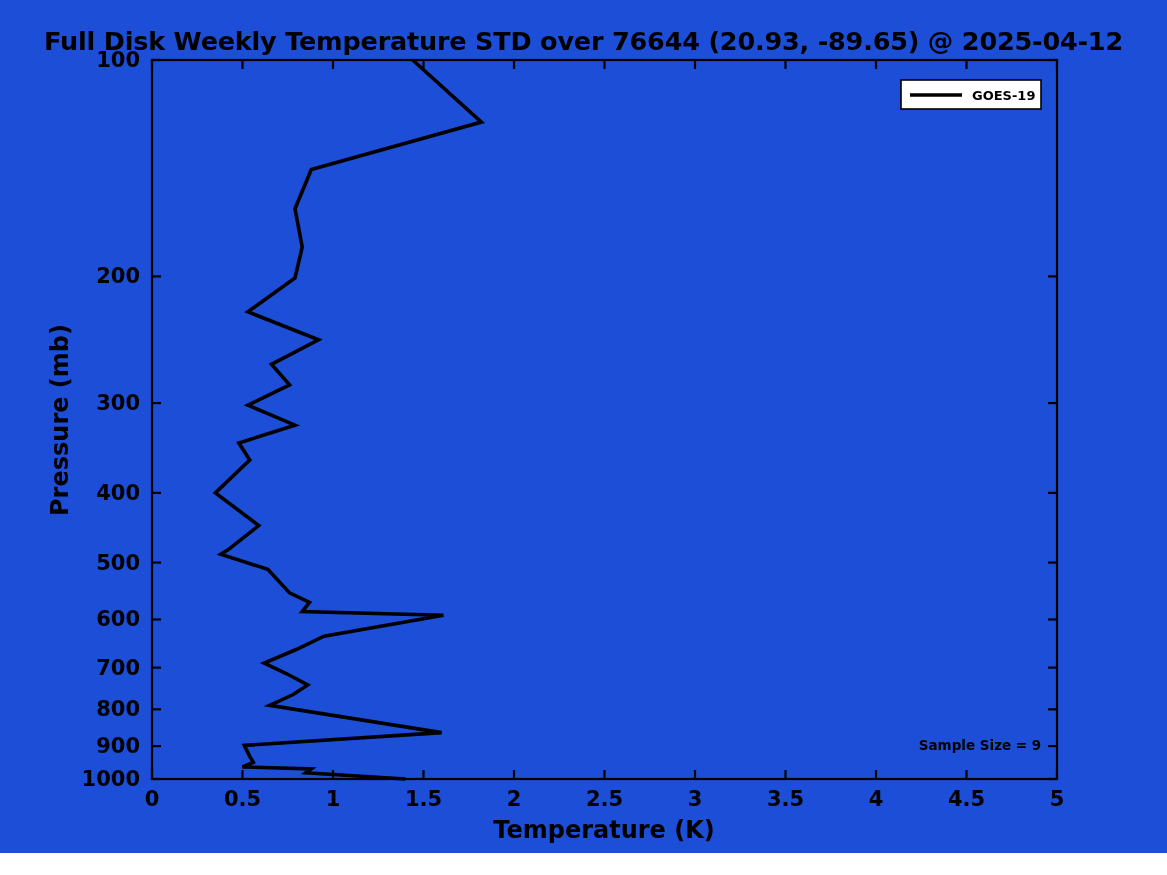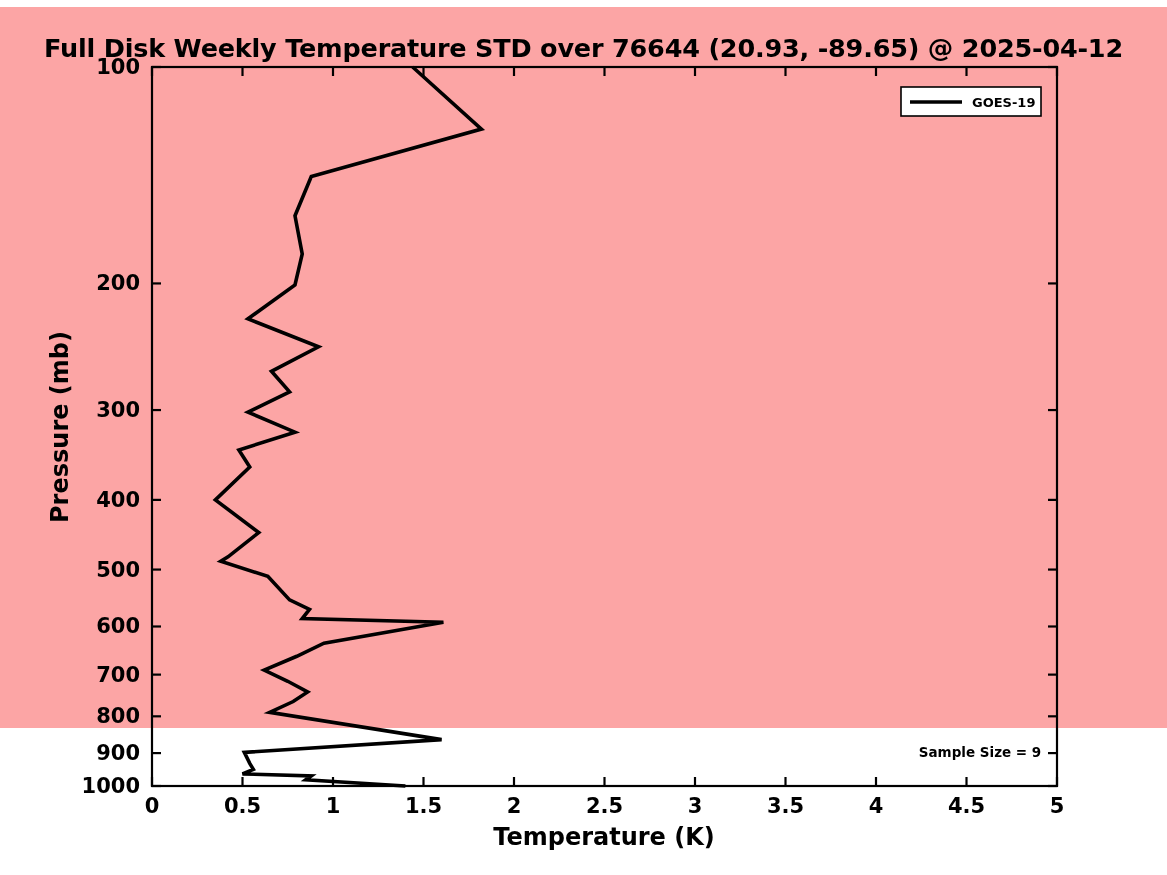--- a/index.html
+++ b/index.html
@@ -10,24 +10,24 @@
   }
   body {
     width: 1167px;
     height: 875px;
     font-family: "DejaVu Sans", "Liberation Sans", sans-serif;
     overflow: hidden;
     position: relative;
   }
   #figure {
     position: absolute;
-    left: 0; top: 7px;
+    left: 0; top: 0;
     width: 1167px;
-    height: 721px;
-    background: #fca5a5;
+    height: 853px;
+    background: #1d4ed8;
   }
   .chart-title {
     position: absolute;
     left: 0;
     top: 26px;
     width: 1167px;
     text-align: center;
     font-size: 25.5px;
     font-weight: bold;
     color: #000000;

